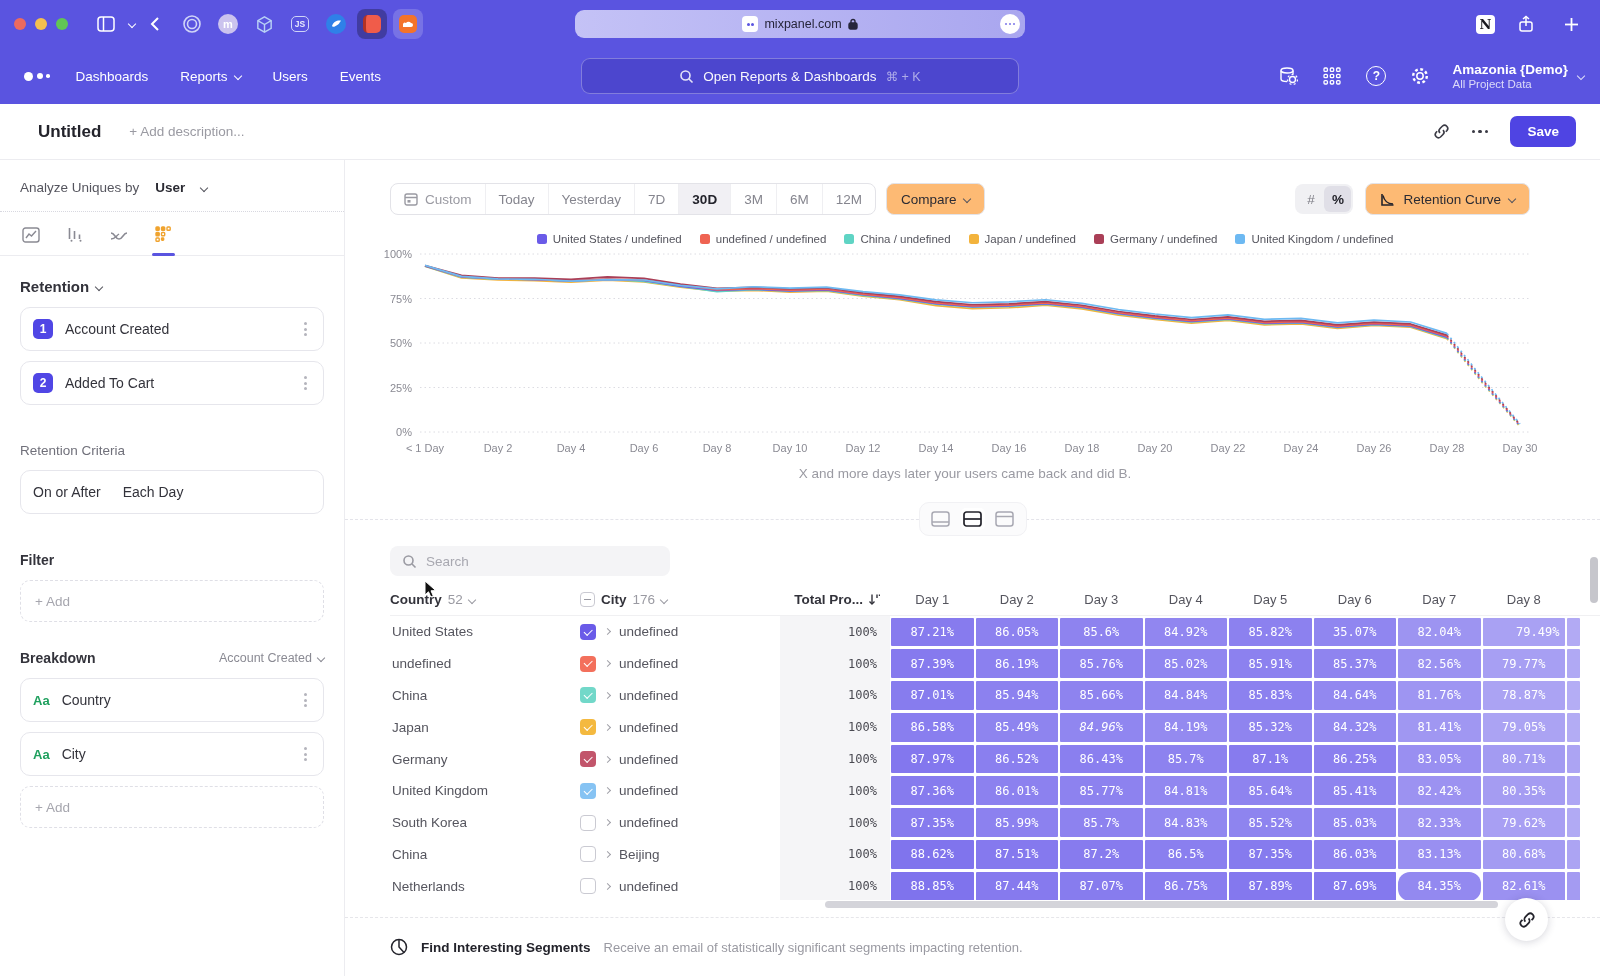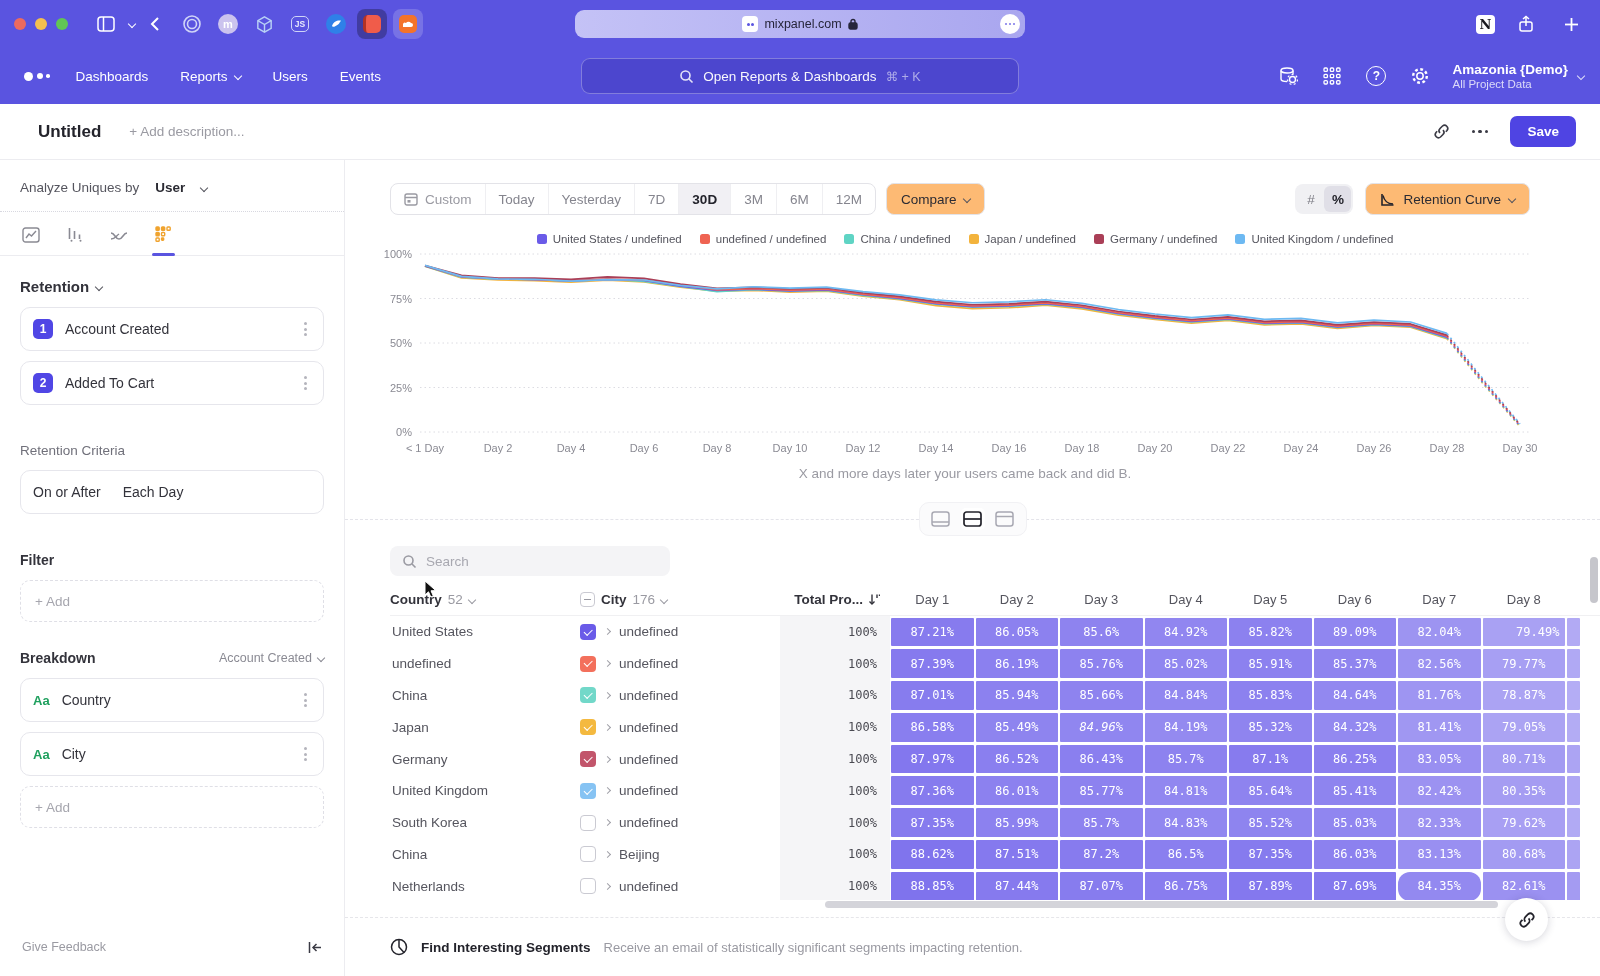--- a/index.html
+++ b/index.html
@@ -410,30 +410,20 @@
           <span class="aa">Aa</span>
           <span class="clabel">City</span>
           <span class="kebab">
             <i></i>
             <i></i>
             <i></i>
           </span>
         </div>
       </div>
     <div class="addcard" style="margin-top:0">+ Add</div>
-    <div class="sb-foot">
-      <span class="gf">Give Feedback</span>
-      <span style="display:flex;cursor:pointer">
-          <svg width="14" height="13" viewBox="0 0 14 13" fill="none" stroke="#3a3a44" stroke-width="1.5">
-            <line x1="1.5" y1="1" x2="1.5" y2="12"></line>
-            <line x1="13" y1="6.5" x2="5" y2="6.5"></line>
-            <polyline points="8.5,3 5,6.5 8.5,10"></polyline>
-          </svg>
-        </span>
-    </div>
   </div>
 
   <div class="main">
     <div class="toolbar">
       <div class="tb-left">
         <div class="seg" id="ranges">
             <span class="sitem">
               <svg width="14" height="14" viewBox="0 0 14 14">
                 <rect x="1" y="2" width="12" height="11" rx="2" fill="none" stroke="#9a9aa2" stroke-width="1.4"></rect>
                 <line x1="1" y1="5.5" x2="13" y2="5.5" stroke="#9a9aa2" stroke-width="1.4"></line>
@@ -634,21 +624,21 @@
               </span>
               <span class="chev r" style="color: rgb(160, 160, 168); width: 5px; height: 5px;"></span>
               <span>undefined</span>
             </div>
             <div class="c-total">100%</div>
             <div class="cday" style="background: rgba(97, 82, 233, 0.76);">87.21%</div>
             <div class="cday" style="background: rgba(97, 82, 233, 0.73);">86.05%</div>
             <div class="cday" style="background: rgba(97, 82, 233, 0.718);">85.6%</div>
             <div class="cday" style="background: rgba(97, 82, 233, 0.698);">84.92%</div>
             <div class="cday" style="background: rgba(97, 82, 233, 0.725);">85.82%</div>
-            <div class="cday" style="background: rgba(97, 82, 233, 0.7);">89.09%</div>
+            <div class="cday" style="background: rgba(97, 82, 233, 0.7);">35.07%</div>
             <div class="cday" style="background: rgba(97, 82, 233, 0.62);">82.04%</div>
             <div class="cday" style="background: rgba(97, 82, 233, 0.545); padding-left: 28px;">79.49%</div>
             <div class="cday" style="background: rgba(97, 82, 233, 0.49); margin: 1.5px 0px 1.5px 1px;"></div>
           </div>
           <div class="tgrid trow">
             <div class="c-country">undefined</div>
             <div class="c-city">
               <span class="cbox" style="background: rgb(243, 112, 92);">
                 <span class="ck"></span>
               </span>

